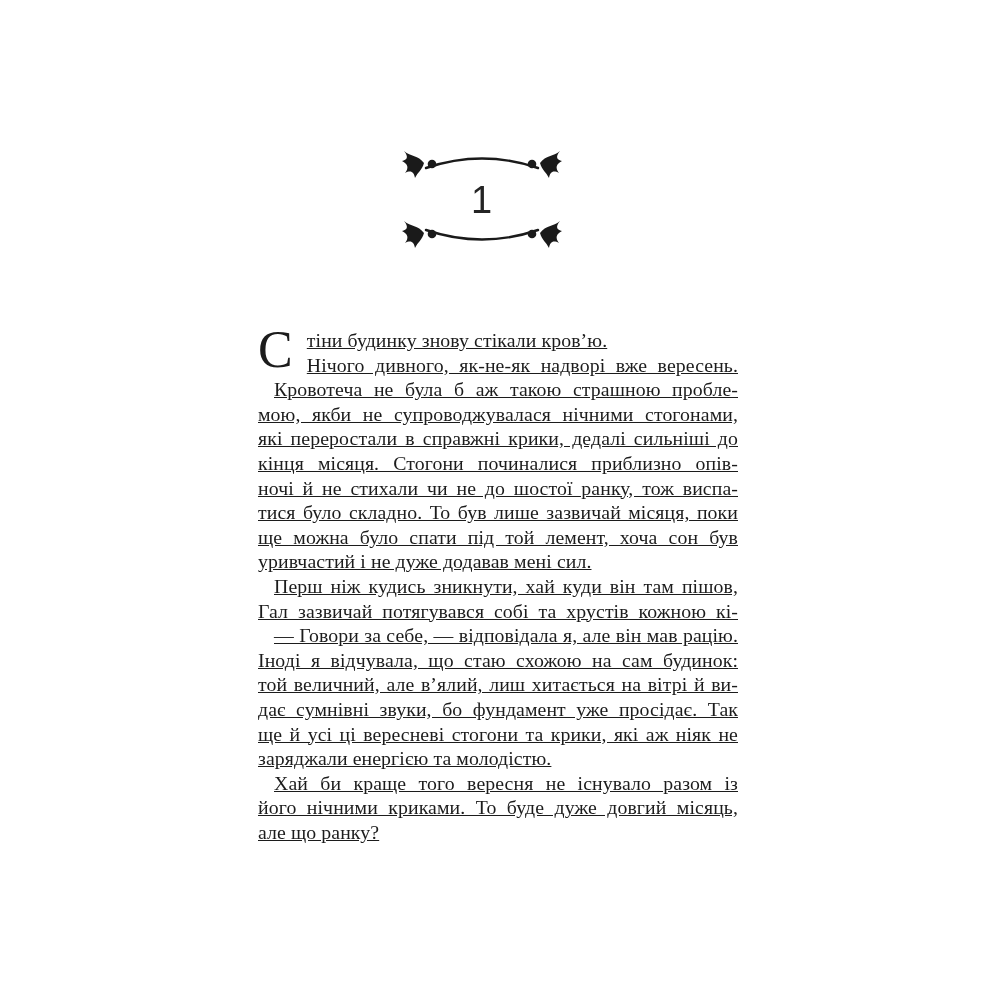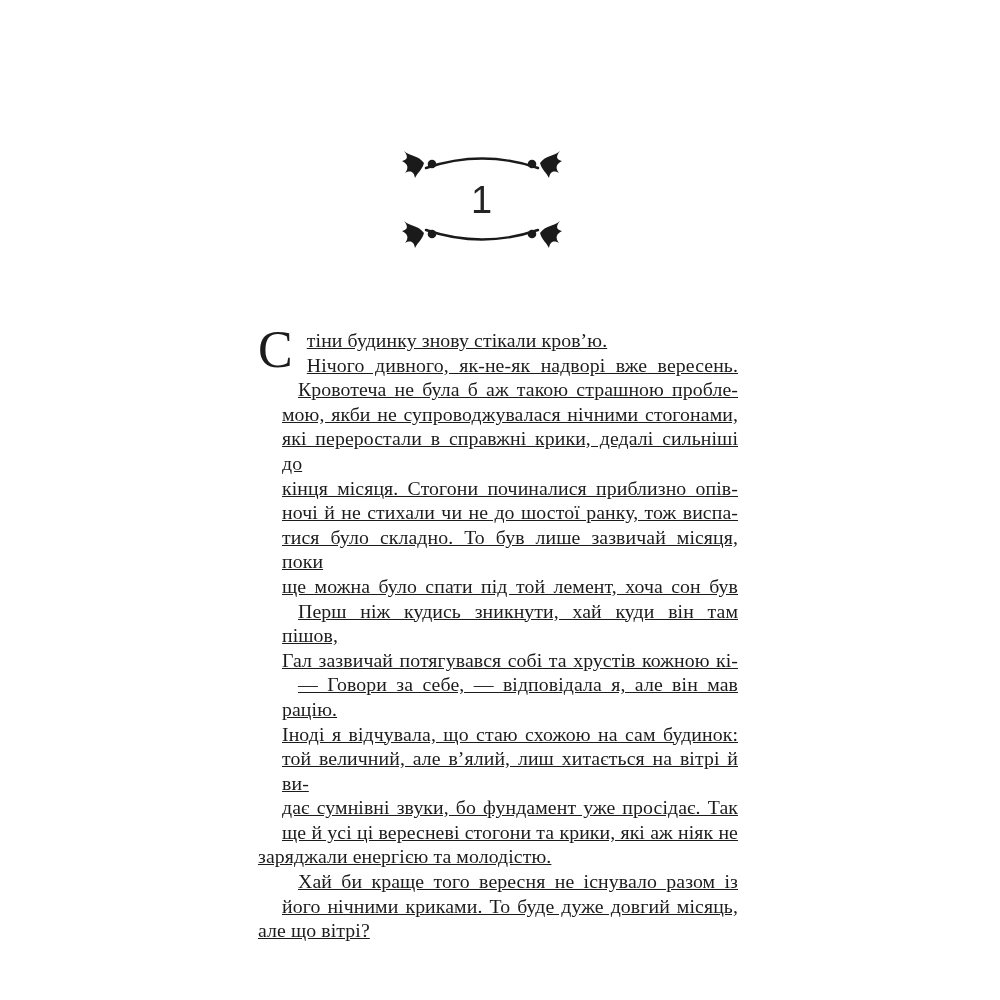--- a/index.html
+++ b/index.html
@@ -18,21 +18,21 @@
     font-family:"Liberation Sans","DejaVu Sans",sans-serif;
     font-size:38px;font-weight:400;color:#242424;line-height:32px;
     text-align:center;margin:0;
   }
   
   .text-block{
     position:absolute;left:258px;top:328px;width:480px;
     font-size:19.8px;line-height:24.6px;letter-spacing:0.1px;
   }
   .line{text-align:justify;text-align-last:left;text-decoration:underline;}
-  .line.fill{text-align-last:justify;margin-left:24px;}
+  .line.fill{text-align-last:justify;}
   .line.indent{text-indent:16px;}
   .dropcap{
     float:left;font-size:52px;line-height:40px;height:44px;
     padding:2px 14px 0 0;color:#1c1c1c;
   }
   .para-dropcap{overflow:visible;}
 </style>
 </head>
 <body>
 
@@ -70,27 +70,28 @@
       <div class="line fill">Нічого дивного, як-не-як надворі вже вересень.</div>
     </div>
     <div id="lines-container">
         <div class="line fill indent">Кровотеча не була б аж такою страшною пробле-</div>
         <div class="line fill">мою, якби не супроводжувалася нічними стогонами,</div>
         <div class="line fill">які переростали в справжні крики, дедалі сильніші до</div>
         <div class="line fill">кінця місяця. Стогони починалися приблизно опів-</div>
         <div class="line fill">ночі й не стихали чи не до шостої ранку, тож виспа-</div>
         <div class="line fill">тися було складно. То був лише зазвичай місяця, поки</div>
         <div class="line fill">ще можна було спати під той лемент, хоча сон був</div>
+        <div class="line">уривчастий і не дуже додавав мені сил.</div>
         <div class="line fill indent">Перш ніж кудись зникнути, хай куди він там пішов,</div>
         <div class="line fill">Гал зазвичай потягувався собі та хрустів кожною кі-</div>
         <div class="line fill indent">— Говори за себе, — відповідала я, але він мав рацію.</div>
         <div class="line fill">Іноді я відчувала, що стаю схожою на сам будинок:</div>
         <div class="line fill">той величний, але в’ялий, лиш хитається на вітрі й ви-</div>
         <div class="line fill">дає сумнівні звуки, бо фундамент уже просідає. Так</div>
         <div class="line fill">ще й усі ці вересневі стогони та крики, які аж ніяк не</div>
         <div class="line">заряджали енергією та молодістю.</div>
         <div class="line fill indent">Хай би краще того вересня не існувало разом із</div>
         <div class="line fill">його нічними криками. То буде дуже довгий місяць,</div>
-        <div class="line">але що вітрі?</div>
+        <div class="line">але що ранку?</div>
       </div>
   </div>
 
 </div>
 
 </body></html>

